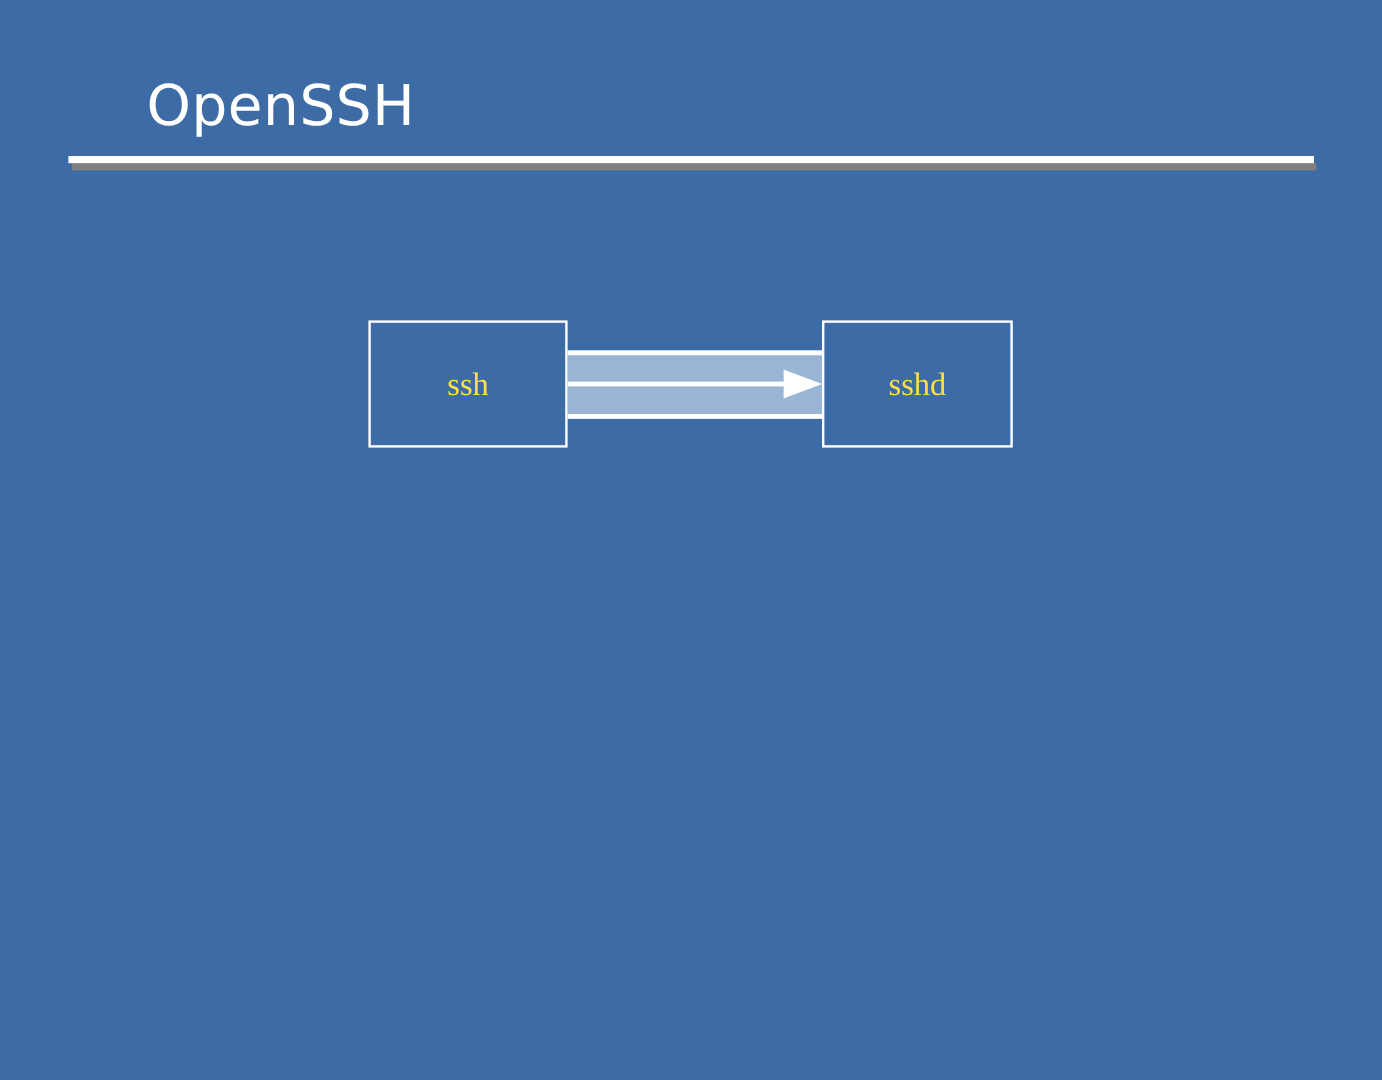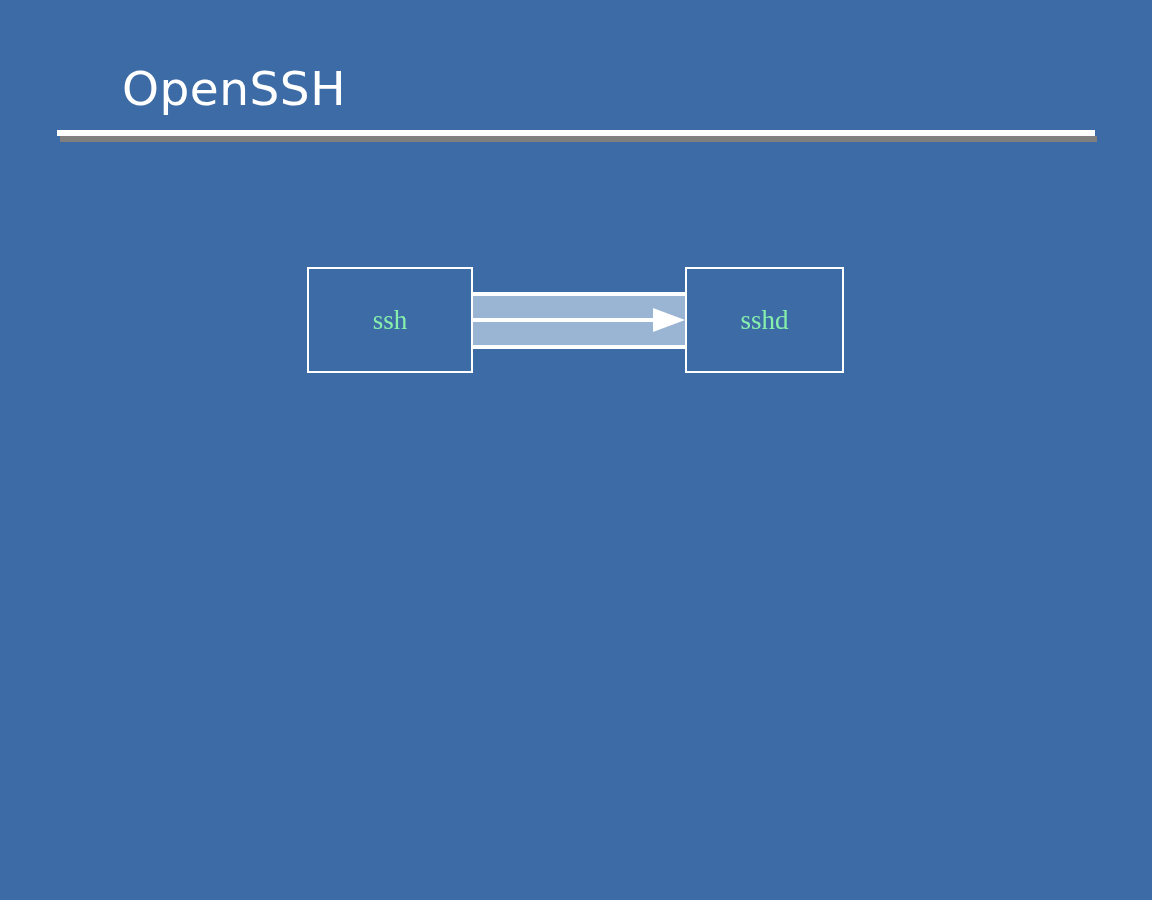--- a/index.html
+++ b/index.html
@@ -70,21 +70,21 @@
     box-sizing: border-box;
     border: 2px solid #ffffff;
     background: transparent;
     display: flex;
     align-items: center;
     justify-content: center;
   }
   .node-label {
     font-family: "Liberation Serif", serif;
     font-size: 27px;
-    color: #86efac;
+    color: #fde047;
     line-height: 1;
   }
 
   #node-ssh  { left: 307px; top: 267px; width: 166px; height: 106px; }
   #node-sshd { left: 685px; top: 267px; width: 159px; height: 106px; }
 
   
   .conn-band {
     position: absolute;
     left: 473px;

